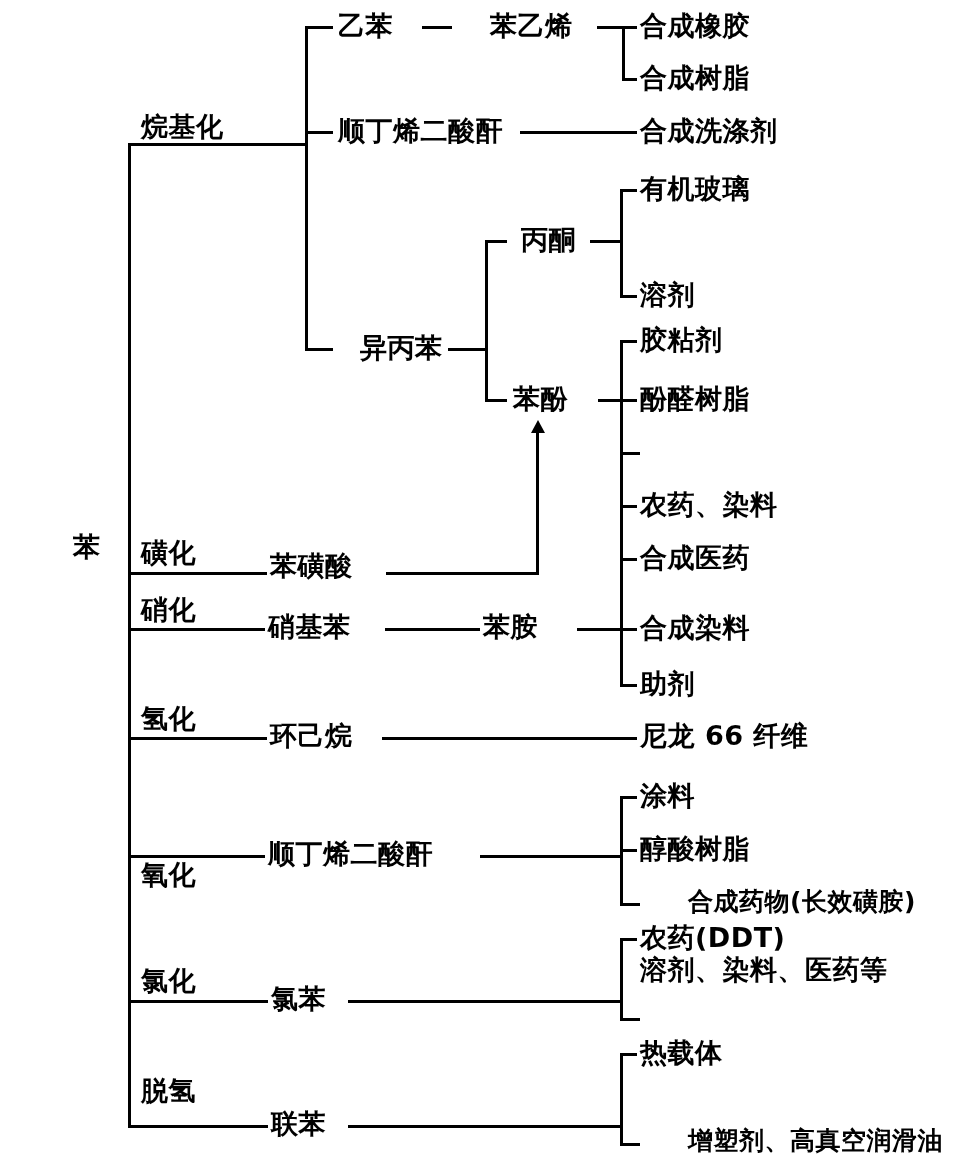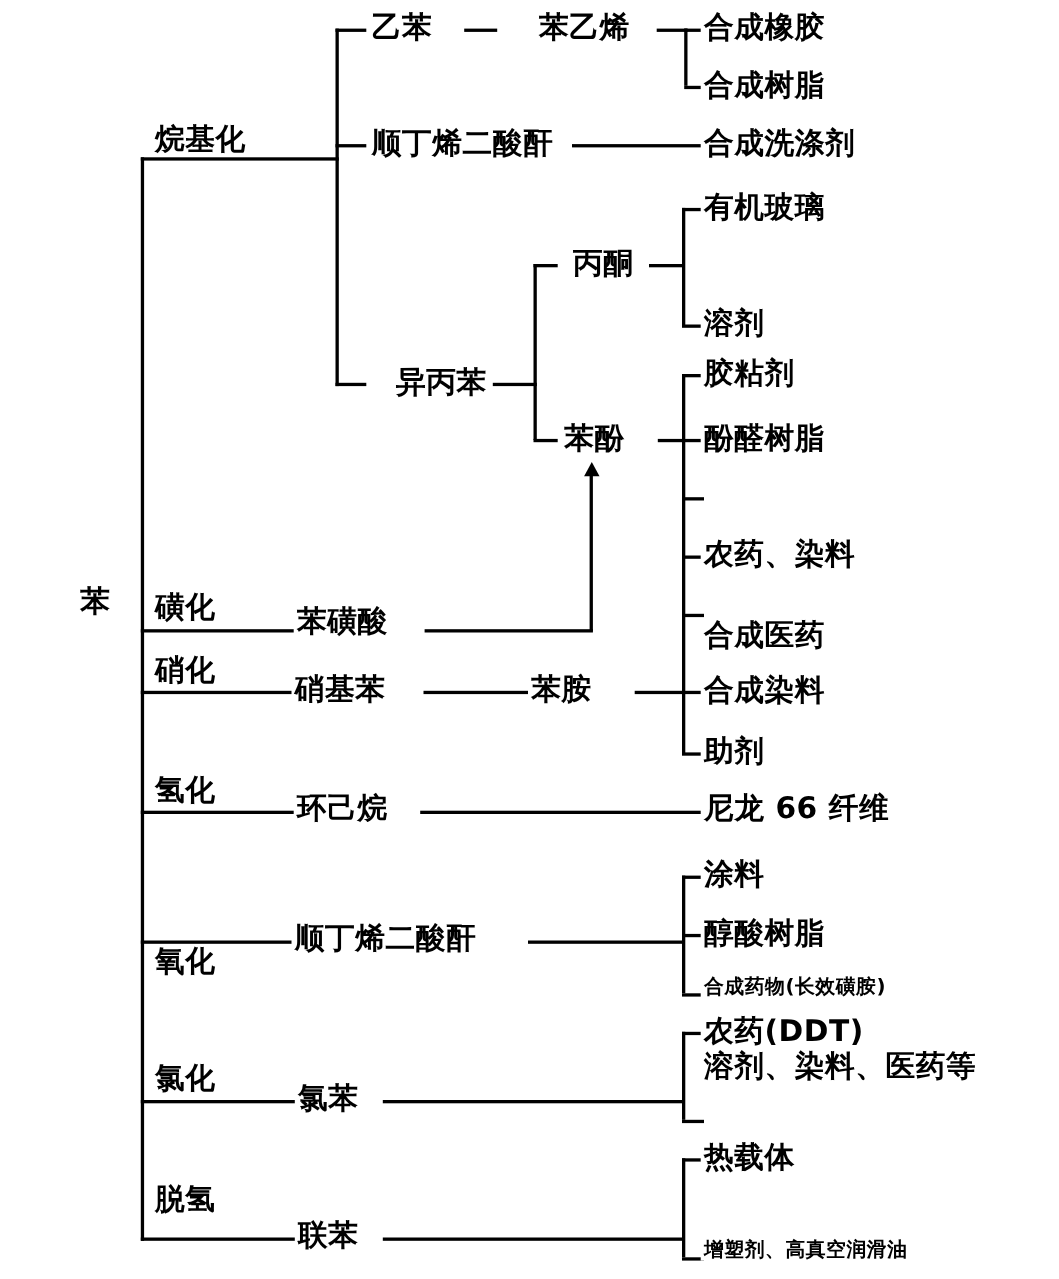--- a/index.html
+++ b/index.html
@@ -23,21 +23,22 @@
     white-space: nowrap;
     font-size: 27px;
     line-height: 1;
     letter-spacing: 0.5px;
     color: #000;
     font-weight: 600;
     background: #fff;
     padding: 0 3px;
   }
   .node.small {
-    font-size: 18px;
+    font-size: 25px;
+    margin-left: 48px;
   }
   .line {
     position: absolute;
     background: #000000;
   }
   .hline {
     height: 3px;
   }
   .vline {
     width: 3px;
@@ -105,21 +106,21 @@
 
   <div class="line vline" style="left:620px; top:340px; height:345px;"></div>
   <div class="line hline" style="left:620px; top:340px; width:20px;"></div>
   <div class="node" style="left:637px; top:326px;">胶粘剂</div>
   <div class="line hline" style="left:620px; top:399px; width:20px;"></div>
   <div class="node" style="left:637px; top:385px;">酚醛树脂</div>
   <div class="line hline" style="left:620px; top:452px; width:20px;"></div>
   <div class="line hline" style="left:620px; top:505px; width:20px;"></div>
   <div class="node" style="left:637px; top:491px;">农药、染料</div>
   <div class="line hline" style="left:620px; top:558px; width:20px;"></div>
-  <div class="node" style="left:637px; top:544px;margin-top:20px;">合成医药</div>
+  <div class="node" style="left:637px; top:544px;">合成医药</div>
   <div class="line hline" style="left:620px; top:628px; width:20px;"></div>
   <div class="node" style="left:637px; top:614px;">合成染料</div>
   <div class="line hline" style="left:620px; top:684px; width:20px;"></div>
   <div class="node" style="left:637px; top:670px;">助剂</div>
 
   <div class="node" style="left:138px; top:539px;">磺化</div>
   <div class="line hline" style="left:128px; top:572px; width:140px;"></div>
   <div class="node" style="left:267px; top:552px;">苯磺酸</div>
   <div class="line hline" style="left:386px; top:572px; width:153px;"></div>
   <div class="line vline" style="left:536px; top:432px; height:142px;"></div>

